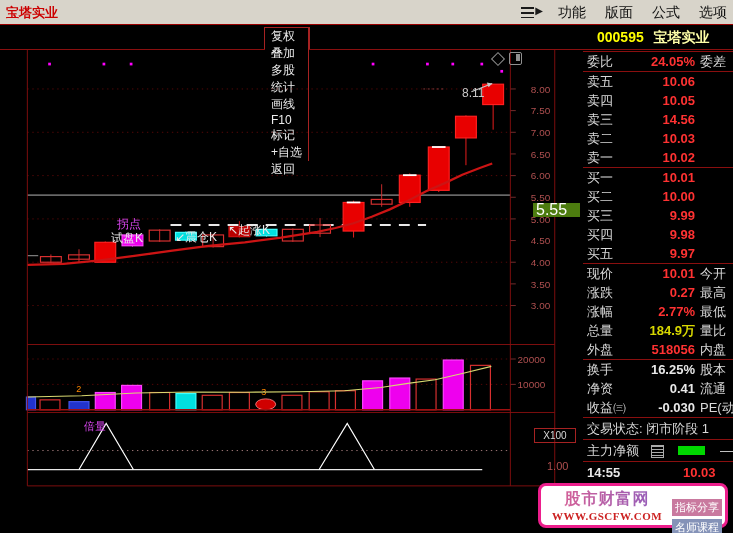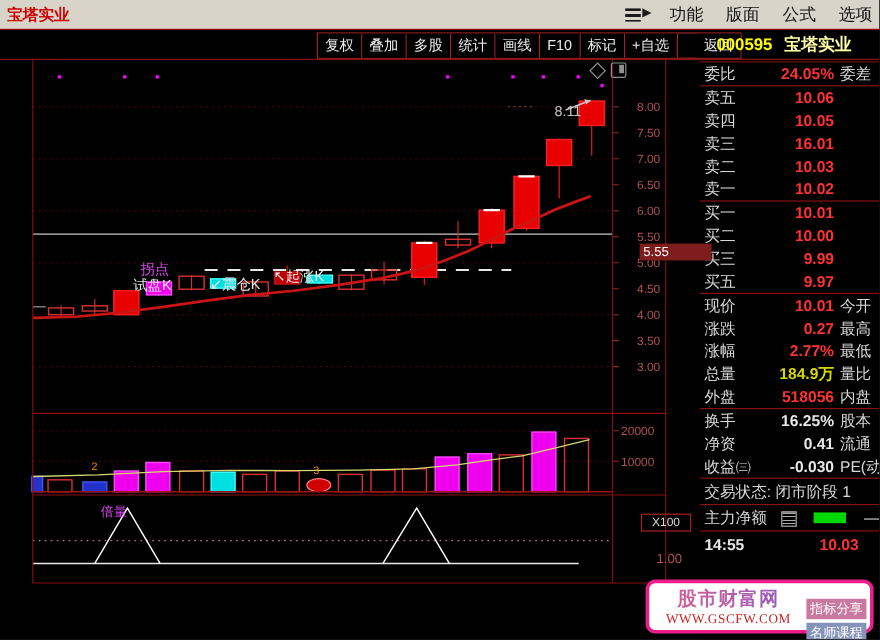--- a/index.html
+++ b/index.html
@@ -14,36 +14,36 @@
   .hm-lines{position:absolute;left:0;top:1px;width:13px;height:11px;
             background:repeating-linear-gradient(#1a1a1a 0 2px,transparent 2px 5px);}
   .hm-arrow{position:absolute;right:0;top:-1px;font-size:10px;color:#1a1a1a;}
   #menu-items{position:absolute;right:6px;top:4px;display:flex;gap:19px;font-size:14px;color:#111;}
   .menu-item{cursor:pointer;}
 
   
   #toolbar{position:absolute;left:0;top:25px;width:733px;height:25px;background:#000;
            border-bottom:1px solid #8a0f0f;box-sizing:border-box;}
   #toolbar-buttons{position:absolute;left:264px;top:2px;display:flex;height:20px;
-                   border:1px solid #a62222;}
+                   border:1px solid #a62222;flex-direction:column;}
   .tbtn{border-right:1px solid #a62222;color:#ececec;font-size:12px;padding:0 6px;
         display:flex;align-items:center;background:#000;cursor:pointer;white-space:nowrap;}
-  .tbtn:last-child{border-right:none;margin-left:16px;}
+  .tbtn:last-child{border-right:none;}
   #stock-title{position:absolute;left:597px;top:4px;font-size:14px;font-weight:bold;white-space:nowrap;}
   #stock-code{color:#ffff00;} #stock-name{color:#ffffa8;margin-left:6px;}
 
   
   #chart-svg{position:absolute;left:0;top:50px;}
   .axis-label{fill:#b05050;font-size:11px;font-family:"Liberation Sans","DejaVu Sans",sans-serif;}
 
   
   .ann{position:absolute;font-size:12px;white-space:nowrap;z-index:5;}
   .ann-yellow{color:#d946ef;} .ann-white{color:#e8e8e8;} .ann-gray{color:#c8c8c8;}
-  #label-555{position:absolute;left:533px;top:203px;width:60px;height:14px;background:#7f1d1d;
-             color:#fff;font-size:11px;line-height:14px;padding-left:3px;box-sizing:border-box;z-index:5;}
+  #label-555{position:absolute;left:533px;top:203px;width:47px;height:14px;background:#4d7c0f;
+             color:#fff;font-size:16px;line-height:14px;padding-left:3px;box-sizing:border-box;z-index:5;}
   #x100-box{position:absolute;left:534px;top:428px;width:42px;height:15px;border:1px solid #a62222;
             color:#d8d8d8;font-size:10px;line-height:14px;text-align:center;box-sizing:border-box;z-index:5;}
   #signal-axis-label{position:absolute;left:547px;top:452px;color:#b05050;font-size:11px;z-index:5;margin-top:8px;}
   #beiliang{font-size:11px;}
   #chart-icons{position:absolute;left:493px;top:52px;display:flex;gap:6px;align-items:center;z-index:5;}
   .icon-diamond{width:8px;height:8px;border:1px solid #909090;transform:rotate(45deg);}
   .icon-panel{width:11px;height:11px;border:1px solid #909090;border-radius:2px;position:relative;}
   .icon-panel::after{content:"";position:absolute;right:1px;top:1px;width:4px;height:7px;background:#909090;}
 
   
@@ -64,21 +64,21 @@
   .qv-ticker{position:absolute;left:100px;font-weight:bold;color:#ff3232;}
 
   
   #watermark{position:absolute;left:538px;top:483px;width:190px;height:45px;background:#fff;
              border:3px solid #ec1e8c;border-radius:8px;box-sizing:border-box;display:flex;
              align-items:center;padding:2px 3px;z-index:50;justify-content:space-between;}
   .wm-left{flex:1;text-align:center;}
   .wm-title{font-size:16px;font-weight:bold;letter-spacing:1px;
             background:linear-gradient(90deg,#e06090,#8a5ec0);
             -webkit-background-clip:text;background-clip:text;color:transparent;}
-  .wm-url{font-family:"Liberation Serif","DejaVu Serif",serif;font-size:11px;font-weight:normal;
+  .wm-url{font-family:"Liberation Serif","DejaVu Serif",serif;font-size:11px;font-weight:bold;
           color:#cc2222;letter-spacing:0.5px;}
   .wm-badges{display:flex;flex-direction:column;gap:3px;margin-left:2px;margin-top:24px;}
   .wm-badge{color:#fff;font-size:11px;padding:1px 3px;white-space:nowrap;}
   .wm-badge.b1{background:#c9799f;} .wm-badge.b2{background:#8593b8;}
 </style>
 </head>
 <body>
 
 <div id="screen">
 
@@ -263,21 +263,21 @@
         <div class="qrow">
           <span class="ql">卖五</span>
           <span class="qv qv-red">10.06</span>
         </div>
         <div class="qrow">
           <span class="ql">卖四</span>
           <span class="qv qv-red">10.05</span>
         </div>
         <div class="qrow">
           <span class="ql">卖三</span>
-          <span class="qv qv-red">16.01</span>
+          <span class="qv qv-red">14.56</span>
         </div>
         <div class="qrow">
           <span class="ql">卖二</span>
           <span class="qv qv-red">10.03</span>
         </div>
         <div class="qrow">
           <span class="ql">卖一</span>
           <span class="qv qv-red">10.02</span>
         </div>
         <div class="qdivider"></div>
@@ -285,20 +285,24 @@
           <span class="ql">买一</span>
           <span class="qv qv-red">10.01</span>
         </div>
         <div class="qrow">
           <span class="ql">买二</span>
           <span class="qv qv-red">10.00</span>
         </div>
         <div class="qrow">
           <span class="ql">买三</span>
           <span class="qv qv-red">9.99</span>
+        </div>
+        <div class="qrow">
+          <span class="ql">买四</span>
+          <span class="qv qv-red">9.98</span>
         </div>
         <div class="qrow">
           <span class="ql">买五</span>
           <span class="qv qv-red">9.97</span>
         </div>
         <div class="qdivider"></div>
         <div class="qrow">
           <span class="ql">现价</span>
           <span class="qv qv-red">10.01</span>
           <span class="ql2">今开</span>

